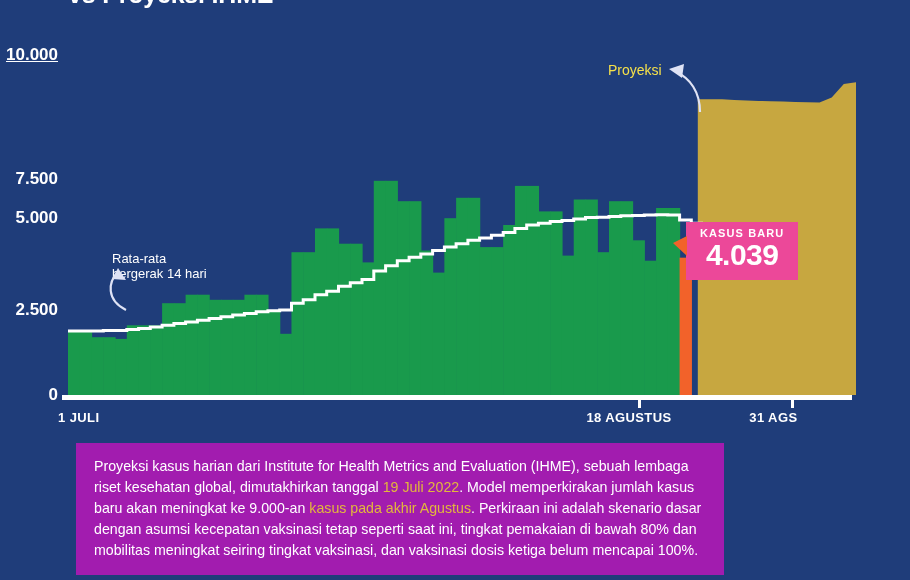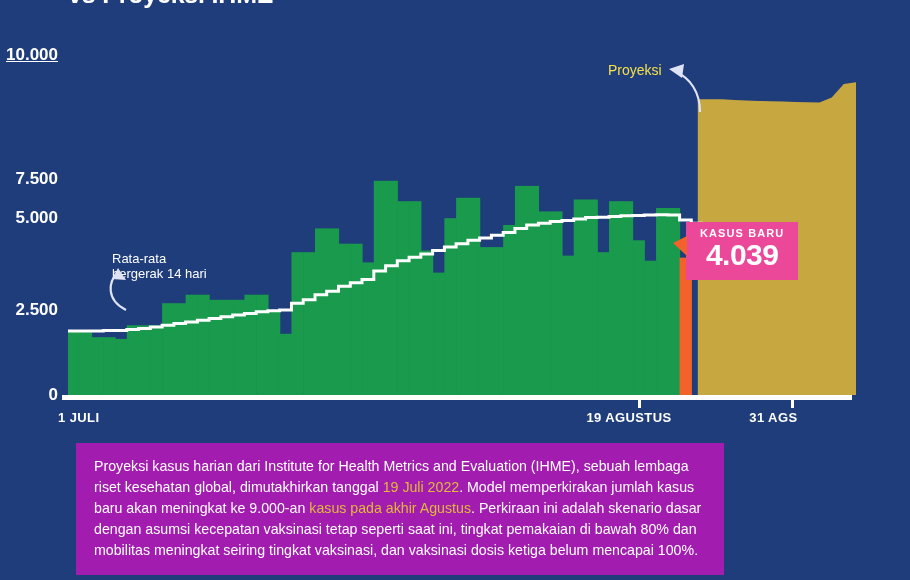--- a/index.html
+++ b/index.html
@@ -170,21 +170,21 @@
       <g id="g-line">
           <path d="M0.0,276.1 L11.8,276.1 L11.8,276.1 L23.5,276.1 L23.5,276.1 L35.3,276.1 L35.3,275.4 L47.0,275.4 L47.0,275.4 L58.8,275.4 L58.8,274.4 L70.6,274.4 L70.6,273.4 L82.3,273.4 L82.3,272.0 L94.1,272.0 L94.1,270.3 L105.9,270.3 L105.9,268.6 L117.6,268.6 L117.6,266.9 L129.4,266.9 L129.4,265.2 L141.1,265.2 L141.1,263.5 L152.9,263.5 L152.9,261.8 L164.7,261.8 L164.7,260.1 L176.4,260.1 L176.4,258.4 L188.2,258.4 L188.2,256.7 L199.9,256.7 L199.9,255.7 L211.7,255.7 L211.7,255.0 L223.5,255.0 L223.5,248.2 L235.2,248.2 L235.2,244.8 L247.0,244.8 L247.0,239.7 L258.7,239.7 L258.7,236.3 L270.5,236.3 L270.5,231.2 L282.3,231.2 L282.3,227.8 L294.0,227.8 L294.0,224.4 L305.8,224.4 L305.8,215.9 L317.6,215.9 L317.6,210.8 L329.3,210.8 L329.3,205.7 L341.1,205.7 L341.1,202.3 L352.8,202.3 L352.8,198.9 L364.6,198.9 L364.6,195.5 L376.4,195.5 L376.4,192.1 L388.1,192.1 L388.1,188.7 L399.9,188.7 L399.9,185.3 L411.6,185.3 L411.6,182.9 L423.4,182.9 L423.4,180.2 L435.2,180.2 L435.2,177.5 L446.9,177.5 L446.9,173.4 L458.7,173.4 L458.7,170.0 L470.4,170.0 L470.4,168.3 L482.2,168.3 L482.2,166.6 L494.0,166.6 L494.0,165.6 L505.7,165.6 L505.7,163.9 L517.5,163.9 L517.5,162.5 L529.3,162.5 L529.3,162.2 L541.0,162.2 L541.0,161.5 L552.8,161.5 L552.8,160.8 L564.5,160.8 L564.5,160.5 L576.3,160.5 L576.3,160.1 L588.1,160.1 L588.1,159.8 L599.8,159.8 L599.8,160.1 L611.6,160.1 L611.6,164.9 L623.3,164.9 L623.3,168.3 L635.1,168.3" fill="none" stroke="#ffffff" stroke-width="3"></path>
         </g>
     </svg>
   </div>
 
   <div id="axisline"></div>
   <div id="xticks">
       <div class="xlab" style="left: 58px;">1 JULI</div>
       <div class="tick" style="left: 638.418px;"></div>
-      <div class="xlab" style="left: 586.418px;">19 AGUSTUS</div>
+      <div class="xlab" style="left: 586.418px;">18 AGUSTUS</div>
       <div class="tick" style="left: 791.313px;"></div>
       <div class="xlab" style="left: 749.313px;">31 AGS</div>
     </div>
 
   <div class="ann-ma">
     <div>Rata-rata</div>
     <div>bergerak 14 hari</div>
   </div>
   <div class="ann-proy">Proyeksi</div>
 

